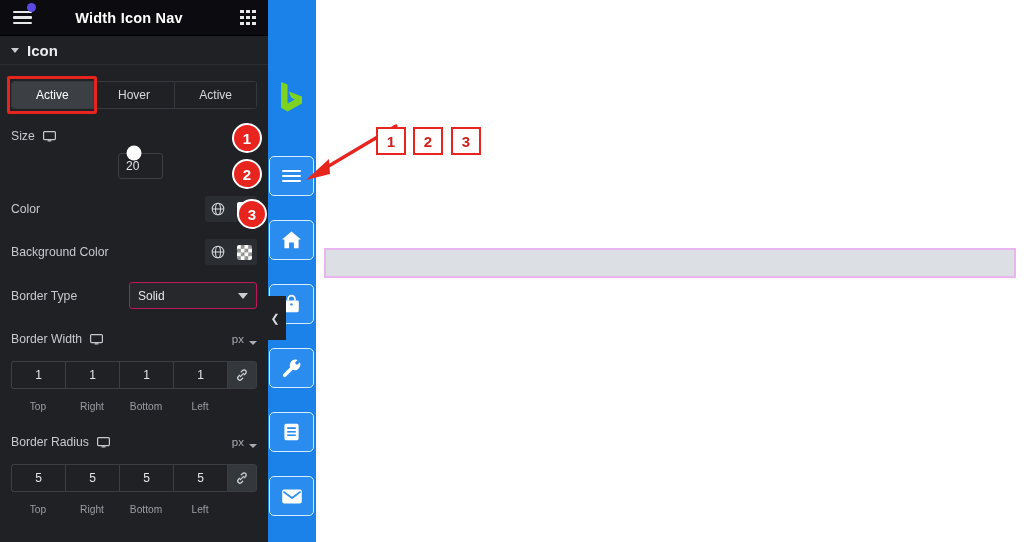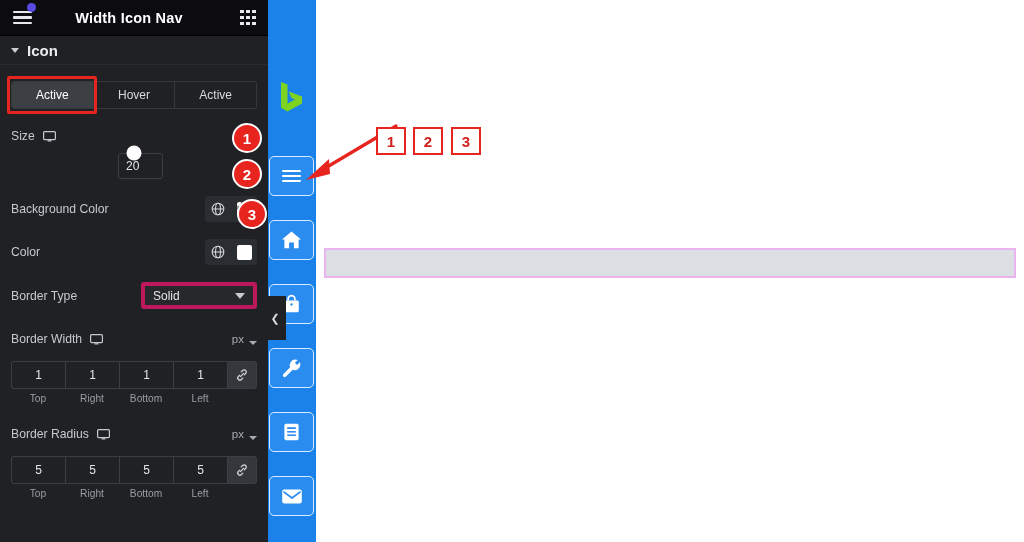--- a/index.html
+++ b/index.html
@@ -147,22 +147,22 @@
   }
   .swatch.checker {
     background-image:
       linear-gradient(45deg, #8c8c8c 25%, transparent 25%, transparent 75%, #8c8c8c 75%),
       linear-gradient(45deg, #8c8c8c 25%, #ffffff 25%, #ffffff 75%, #8c8c8c 75%);
     background-size: 7.5px 7.5px;
     background-position: 0 0, 3.75px 3.75px;
   }
 
   .select-box {
-    width: 116px; height: 27px;
-    border: 4px solid #be185d; border-radius: 3px;
+    width: 128px; height: 27px;
+    border: 1px solid #be185d; border-radius: 3px;
     background: #26282c; color: #e4e6e9; font-size: 12px;
     display: flex; align-items: center; justify-content: space-between;
     padding: 0 8px;
   }
   .sel-caret {
     width: 0; height: 0;
     border-left: 5px solid transparent;
     border-right: 5px solid transparent;
     border-top: 6px solid #c9ccd1;
   }
@@ -184,21 +184,21 @@
     display: flex; align-items: center; justify-content: center;
   }
   .quad-cell:first-child { border-radius: 3px 0 0 3px; }
   .quad-link {
     width: 30px; height: 28px;
     border: 1px solid #3b3e43;
     border-radius: 0 3px 3px 0;
     background: #34373c;
     display: flex; align-items: center; justify-content: center;
   }
-  .quad-labels { display: flex; margin-top: 4px; }
+  .quad-labels { display: flex; margin-top: 12px; }
   .quad-labels span {
     flex: 1; text-align: center;
     color: #9a9da3; font-size: 10.2px;
   }
   .quad-labels .spacer { flex: 0 0 30px; }
 
   
   .badge {
     position: absolute;
     width: 30px; height: 30px; border-radius: 50%;
@@ -338,55 +338,55 @@
             <rect x="0.6" y="0.6" width="11.8" height="8" rx="1" fill="none" stroke="#c6c9ce" stroke-width="1.2"></rect>
             <rect x="4.6" y="9.2" width="3.8" height="1.3" fill="#c6c9ce"></rect>
           </svg>
         </span>
       </div>
       <div class="slider-row">
         <div class="slider-track">
           <div class="slider-knob"></div>
         </div>
         <div class="num-box">20</div>
+      </div>
+
+      <div class="ctrl-row">
+        <span class="lbl">Color</span>
+        <div class="color-ctrl">
+          <div class="globe-btn">
+            <svg width="14" height="14" viewBox="0 0 14 14">
+              <circle cx="7" cy="7" r="5.8" fill="none" stroke="#cfd2d7" stroke-width="1.1"></circle>
+              <ellipse cx="7" cy="7" rx="2.5" ry="5.8" fill="none" stroke="#cfd2d7" stroke-width="1.1"></ellipse>
+              <line x1="1.2" y1="7" x2="12.8" y2="7" stroke="#cfd2d7" stroke-width="1.1"></line>
+            </svg>
+          </div>
+          <div class="swatch-btn">
+            <div class="swatch"></div>
+          </div>
+        </div>
       </div>
 
       <div class="ctrl-row">
         <span class="lbl">Background Color</span>
         <div class="color-ctrl">
           <div class="globe-btn">
             <svg width="14" height="14" viewBox="0 0 14 14">
               <circle cx="7" cy="7" r="5.8" fill="none" stroke="#cfd2d7" stroke-width="1.1"></circle>
               <ellipse cx="7" cy="7" rx="2.5" ry="5.8" fill="none" stroke="#cfd2d7" stroke-width="1.1"></ellipse>
               <line x1="1.2" y1="7" x2="12.8" y2="7" stroke="#cfd2d7" stroke-width="1.1"></line>
             </svg>
           </div>
           <div class="swatch-btn">
             <div class="swatch checker"></div>
           </div>
         </div>
       </div>
 
       <div class="ctrl-row">
-        <span class="lbl">Color</span>
-        <div class="color-ctrl">
-          <div class="globe-btn">
-            <svg width="14" height="14" viewBox="0 0 14 14">
-              <circle cx="7" cy="7" r="5.8" fill="none" stroke="#cfd2d7" stroke-width="1.1"></circle>
-              <ellipse cx="7" cy="7" rx="2.5" ry="5.8" fill="none" stroke="#cfd2d7" stroke-width="1.1"></ellipse>
-              <line x1="1.2" y1="7" x2="12.8" y2="7" stroke="#cfd2d7" stroke-width="1.1"></line>
-            </svg>
-          </div>
-          <div class="swatch-btn">
-            <div class="swatch"></div>
-          </div>
-        </div>
-      </div>
-
-      <div class="ctrl-row">
         <span class="lbl">Border Type</span>
         <div class="select-box">
           <span>Solid</span>
           <span class="sel-caret"></span>
         </div>
       </div>
 
       <div class="ctrl-row">
         <div class="row">
           <span class="lbl">Border Width</span>

